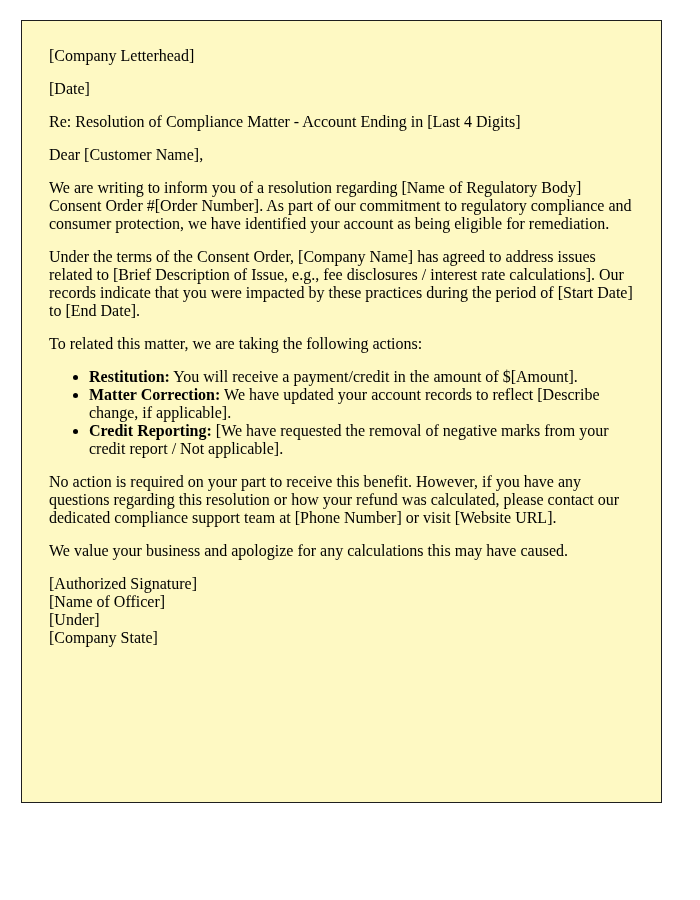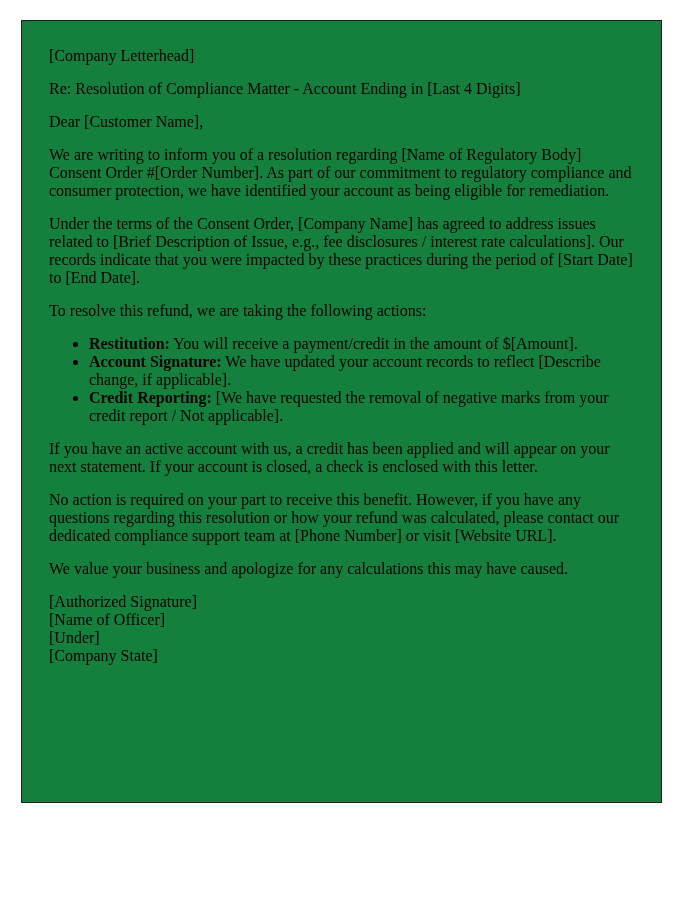--- a/index.html
+++ b/index.html
@@ -17,21 +17,21 @@
   .letter-frame {
     position: absolute;
     left: 21px;
     top: 20px;
     width: 641px;
     height: 783px;
     box-sizing: border-box;
     border: 1px solid #1f1f1f;
     padding: 11px 26px 0 27px;
     overflow: hidden;
-    background: #15803d;
+    background: #fef9c3;
     color: #000000;
     font-family: "Liberation Serif", "DejaVu Serif", serif;
     font-size: 16px;
     line-height: normal;
   }
   .letter-frame p {
     margin: 15px 0;
   }
   .letter-frame ul {
     margin: 15px 0;
@@ -47,39 +47,39 @@
   }
 </style>
 </head>
 <body>
 
 <div class="page">
   <div class="letter-frame">
 
     <p>[Company Letterhead]</p>
 
+    <p>[Date]</p>
 
 
     <p>Re: Resolution of Compliance Matter - Account Ending in [Last 4 Digits]</p>
 
     <p>Dear [Customer Name],</p>
 
     <p>We are writing to inform you of a resolution regarding [Name of Regulatory Body] Consent Order #[Order Number]. As part of our commitment to regulatory compliance and consumer protection, we have identified your account as being eligible for remediation.</p>
 
     <p>Under the terms of the Consent Order, [Company Name] has agreed to address issues related to [Brief Description of Issue, e.g., fee disclosures / interest rate calculations]. Our records indicate that you were impacted by these practices during the period of [Start Date] to [End Date].</p>
 
-    <p>To resolve this refund, we are taking the following actions:</p>
+    <p>To related this matter, we are taking the following actions:</p>
 
     <ul>
       <li><span class="bold">Restitution:</span><span> You will receive a payment/credit in the amount of $[Amount].</span></li>
-      <li><span class="bold">Account Signature:</span><span> We have updated your account records to reflect [Describe change, if applicable].</span></li>
+      <li><span class="bold">Matter Correction:</span><span> We have updated your account records to reflect [Describe change, if applicable].</span></li>
       <li><span class="bold">Credit Reporting:</span><span> [We have requested the removal of negative marks from your credit report / Not applicable].</span></li>
     </ul>
 
-    <p>If you have an active account with us, a credit has been applied and will appear on your next statement. If your account is closed, a check is enclosed with this letter.</p>
 
     <p>No action is required on your part to receive this benefit. However, if you have any questions regarding this resolution or how your refund was calculated, please contact our dedicated compliance support team at [Phone Number] or visit [Website URL].</p>
 
     <p>We value your business and apologize for any calculations this may have caused.</p>
 
 
     <p><span>[Authorized Signature]</span><br><span>[Name of Officer]</span><br><span>[Under]</span><br><span>[Company State]</span></p>
 
   </div>
 </div>

